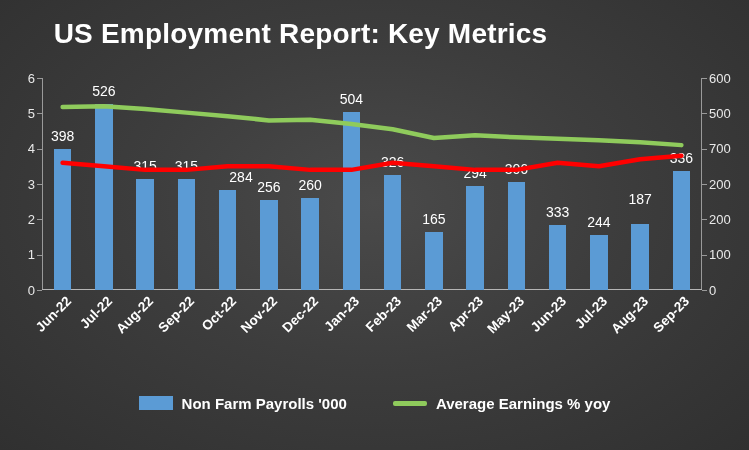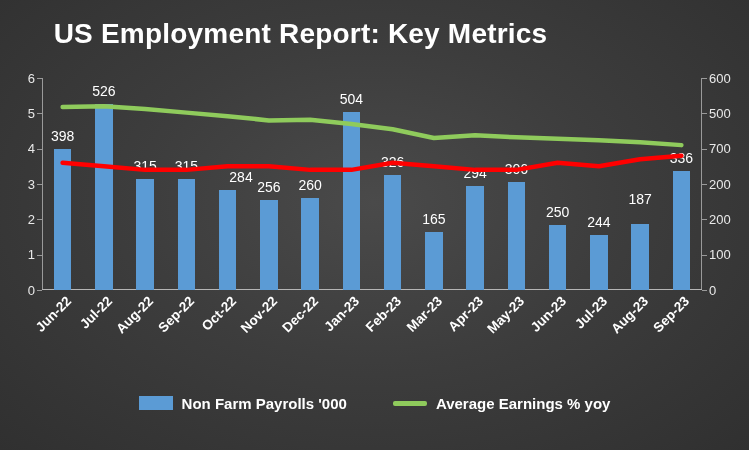--- a/index.html
+++ b/index.html
@@ -137,21 +137,21 @@
           <div class="bar-label" style="left: 309.375px; top: 12.92px;">504</div>
           <div class="bar" style="left: 341.962px; width: 17.325px; height: 115.187px; background: rgb(91, 155, 213);"></div>
           <div class="bar-label" style="left: 350.625px; top: 75.8133px;">326</div>
           <div class="bar" style="left: 383.212px; width: 17.325px; height: 58.3px; background: rgb(91, 155, 213);"></div>
           <div class="bar-label" style="left: 391.875px; top: 132.7px;">165</div>
           <div class="bar" style="left: 424.462px; width: 17.325px; height: 103.88px; background: rgb(91, 155, 213);"></div>
           <div class="bar-label" style="left: 433.125px; top: 87.12px;">294</div>
           <div class="bar" style="left: 465.712px; width: 17.325px; height: 108.12px; background: rgb(91, 155, 213);"></div>
           <div class="bar-label" style="left: 474.375px; top: 82.88px;">306</div>
           <div class="bar" style="left: 506.962px; width: 17.325px; height: 65.3667px; background: rgb(91, 155, 213);"></div>
-          <div class="bar-label" style="left: 515.625px; top: 125.633px;">250</div>
+          <div class="bar-label" style="left: 515.625px; top: 125.633px;">333</div>
           <div class="bar" style="left: 548.212px; width: 17.325px; height: 55.4733px; background: rgb(91, 155, 213);"></div>
           <div class="bar-label" style="left: 556.875px; top: 135.527px;">244</div>
           <div class="bar" style="left: 589.462px; width: 17.325px; height: 66.0733px; background: rgb(91, 155, 213);"></div>
           <div class="bar-label" style="left: 598.125px; top: 113px;">187</div>
           <div class="bar" style="left: 630.712px; width: 17.325px; height: 118.72px; background: rgb(91, 155, 213);"></div>
           <div class="bar-label" style="left: 639.375px; top: 72.28px;">336</div>
         </div>
 
       <svg class="lines" id="lines" viewBox="0 0 660 212" preserveAspectRatio="none">
           <polyline points="20.63,84.80 61.88,88.33 103.13,91.87 144.38,91.87 185.63,88.33 226.88,88.33 268.13,91.87 309.38,91.87 350.63,84.80 391.88,88.33 433.13,91.87 474.38,91.87 515.63,84.80 556.88,88.33 598.13,81.27 639.38,77.73" fill="none" stroke="#ff0000" stroke-width="4.5" stroke-linejoin="round" stroke-linecap="round" vector-effect="non-scaling-stroke"></polyline>

